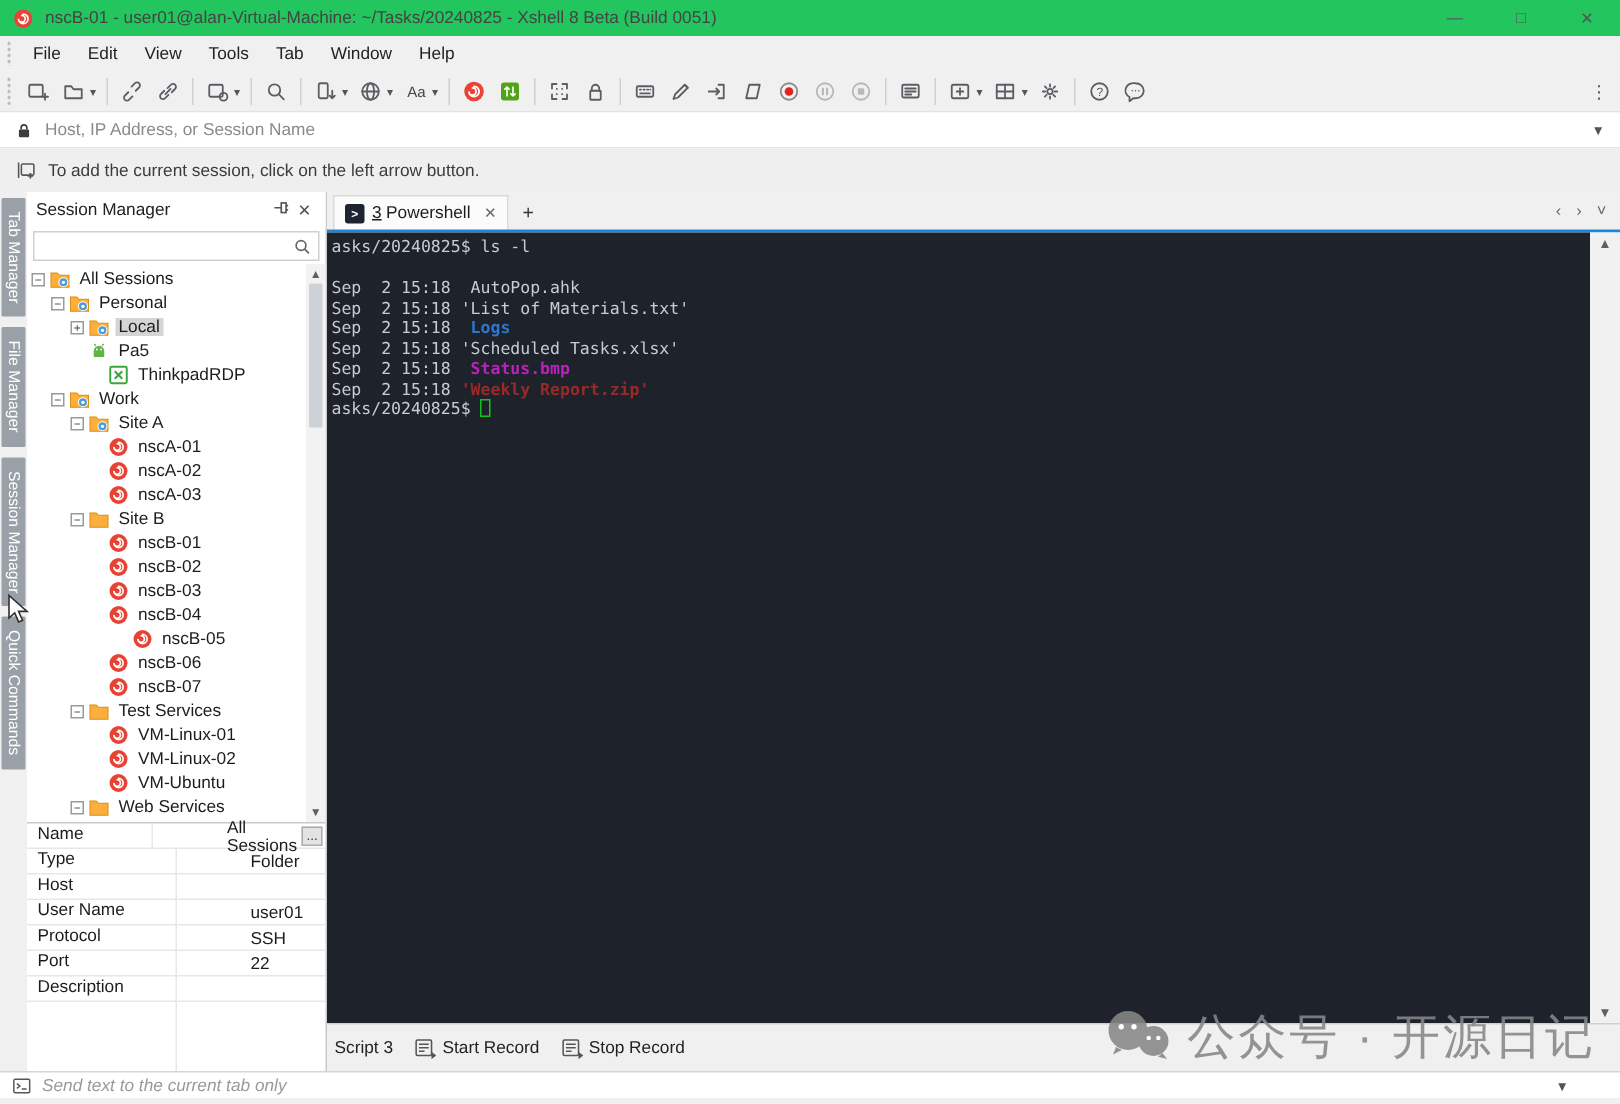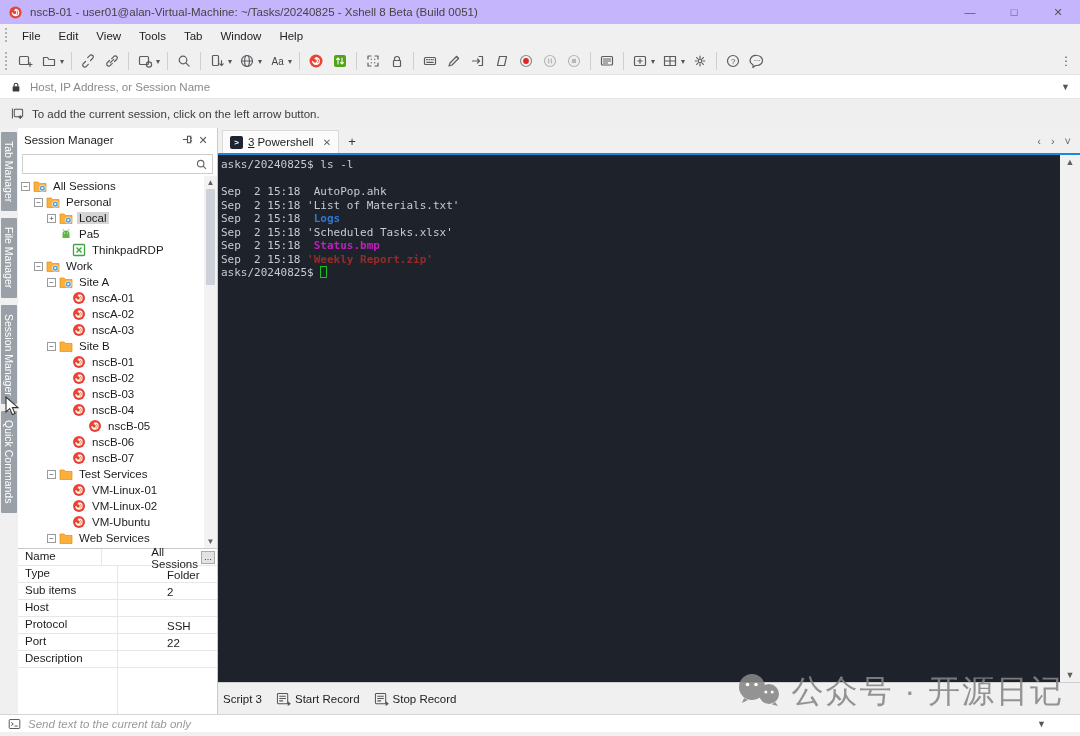--- a/index.html
+++ b/index.html
@@ -2,21 +2,21 @@
 <html><head>
 <meta charset="utf-8">
 <style>
   * { margin:0; padding:0; box-sizing:border-box; }
   html,body { width:1080px; height:736px; overflow:hidden; background:#fff;
     font-family:"Liberation Sans", sans-serif; }
   .window { position:relative; width:1080px; height:736px; display:flex; flex-direction:column;
     font-size:11.5px; color:#333; }
 
   
-  .titlebar { height:24px; background:#c4b5fd; display:flex; align-items:center; flex:0 0 auto;justify-content:center; }
+  .titlebar { height:24px; background:#22c55e; display:flex; align-items:center; flex:0 0 auto;justify-content:center; }
   .titlebar .app-ic { margin:0 7px 0 8px; display:flex; }
   .title-text { color:#444; font-size:11.5px; white-space:nowrap; }
   .win-ctrls { margin-left:auto; display:flex; height:100%; }
   .win-btn { width:44px; display:flex; align-items:center; justify-content:center; color:#555; font-size:11px; }
 
   
   .menubar { height:23px; background:#f0f0f0; display:flex; align-items:center; flex:0 0 auto; }
   .grip { width:4px; height:70%; margin:0 5px 0 4px;
     background-image:radial-gradient(#b3b3b3 1px, transparent 1.1px); background-size:4px 4px; }
   .menu-item { padding:3px 9px; color:#222; }
@@ -712,29 +712,29 @@
               <span class="pellipsis">...</span>
             </div>
           </div>
           <div class="prow">
             <div class="pcell-l">Type</div>
             <div class="pcell-r">
               <span>Folder</span>
             </div>
           </div>
           <div class="prow">
-            <div class="pcell-l">Sub items</div>
-            <div class="pcell-r">
-              <span>2</span>
-            </div>
-          </div>
-          <div class="prow">
             <div class="pcell-l">Host</div>
             <div class="pcell-r">
               <span></span>
+            </div>
+          </div>
+          <div class="prow">
+            <div class="pcell-l">User Name</div>
+            <div class="pcell-r">
+              <span>user01</span>
             </div>
           </div>
           <div class="prow">
             <div class="pcell-l">Protocol</div>
             <div class="pcell-r">
               <span>SSH</span>
             </div>
           </div>
           <div class="prow">
             <div class="pcell-l">Port</div>

